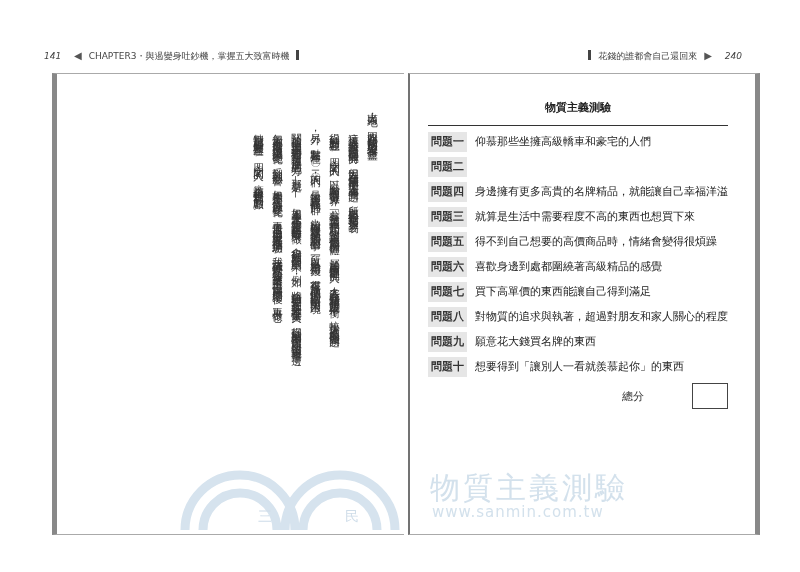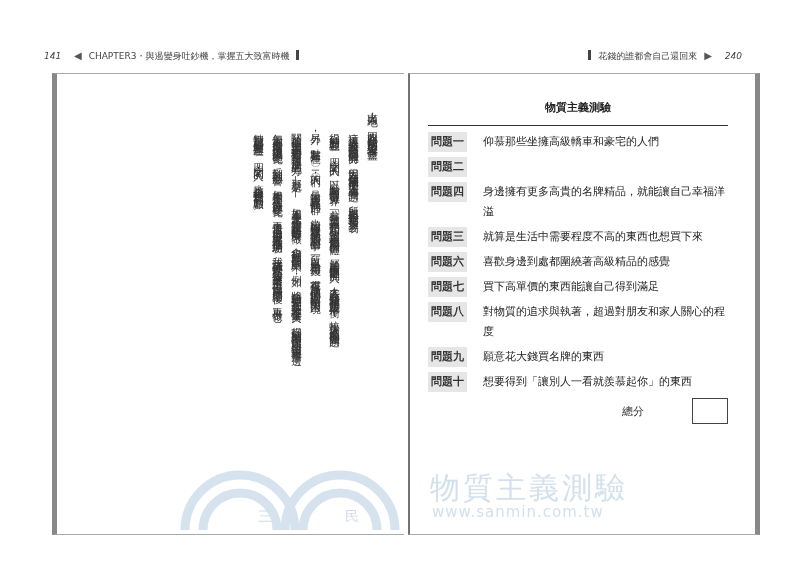--- a/index.html
+++ b/index.html
@@ -21,21 +21,21 @@
            writing-mode:vertical-rl; font-family:"DejaVu Sans", sans-serif;
            font-size:10.5px; line-height:19px; color:#333; letter-spacing:1.6px; }
   .vtext p { margin:0; text-indent:2em; }
   .vtext p.cont { text-indent:0; }
 
   
   .quiz { position:absolute; left:18px; top:26px; width:300px; }
   .quiz-title { text-align:center; font-size:11px; font-weight:bold; color:#222; margin-bottom:10px; }
   .quiz-rule { height:1px; background:#333; margin-bottom:6px; }
   .q { display:flex; align-items:flex-start; font-size:11px; line-height:20px; margin-bottom:5px; color:#222; }
-  .q-label { background:#e6e6e6; padding:0 3px; margin-right:16px; white-space:nowrap; font-weight:bold; color:#333; flex:none; }
+  .q-label { background:#e6e6e6; padding:0 3px; margin-right:8px; white-space:nowrap; font-weight:bold; color:#333; flex:none; }
   .q-text { flex:1; }
   .total { display:flex; justify-content:flex-end; align-items:center; margin-top:6px; font-size:11px;gap:44px; }
   .total-box { width:34px; height:24px; border:1px solid #444; margin-left:4px; }
 
   
   .wm { position:absolute; pointer-events:none; }
   .wm-arcs { left:175px; top:440px; width:230px; height:90px; }
   .wm-text { left:430px; top:468px; font-family:"DejaVu Serif", serif; font-size:30px; color:#d3e1ec; letter-spacing:3px; }
   .wm-url { left:432px; top:503px; font-family:"DejaVu Sans", sans-serif; font-size:15px; color:#d3e1ec; letter-spacing:1px; }
   .wm-char { position:absolute; font-family:"DejaVu Serif", serif; font-size:14px; color:#cfdde9; }
@@ -82,20 +82,24 @@
     </div>
     <div class="q">
       <span class="q-label">問題四</span>
       <span class="q-text">身邊擁有更多高貴的名牌精品，就能讓自己幸福洋溢</span>
     </div>
     <div class="q">
       <span class="q-label">問題三</span>
       <span class="q-text">就算是生活中需要程度不高的東西也想買下來</span>
     </div>
     <div class="q">
+      <span class="q-label">問題五</span>
+      <span class="q-text">得不到自己想要的高價商品時，情緒會變得很煩躁</span>
+    </div>
+    <div class="q">
       <span class="q-label">問題六</span>
       <span class="q-text">喜歡身邊到處都圍繞著高級精品的感覺</span>
     </div>
     <div class="q">
       <span class="q-label">問題七</span>
       <span class="q-text">買下高單價的東西能讓自己得到滿足</span>
     </div>
     <div class="q">
       <span class="q-label">問題八</span>
       <span class="q-text">對物質的追求與執著，超過對朋友和家人關心的程度</span>

